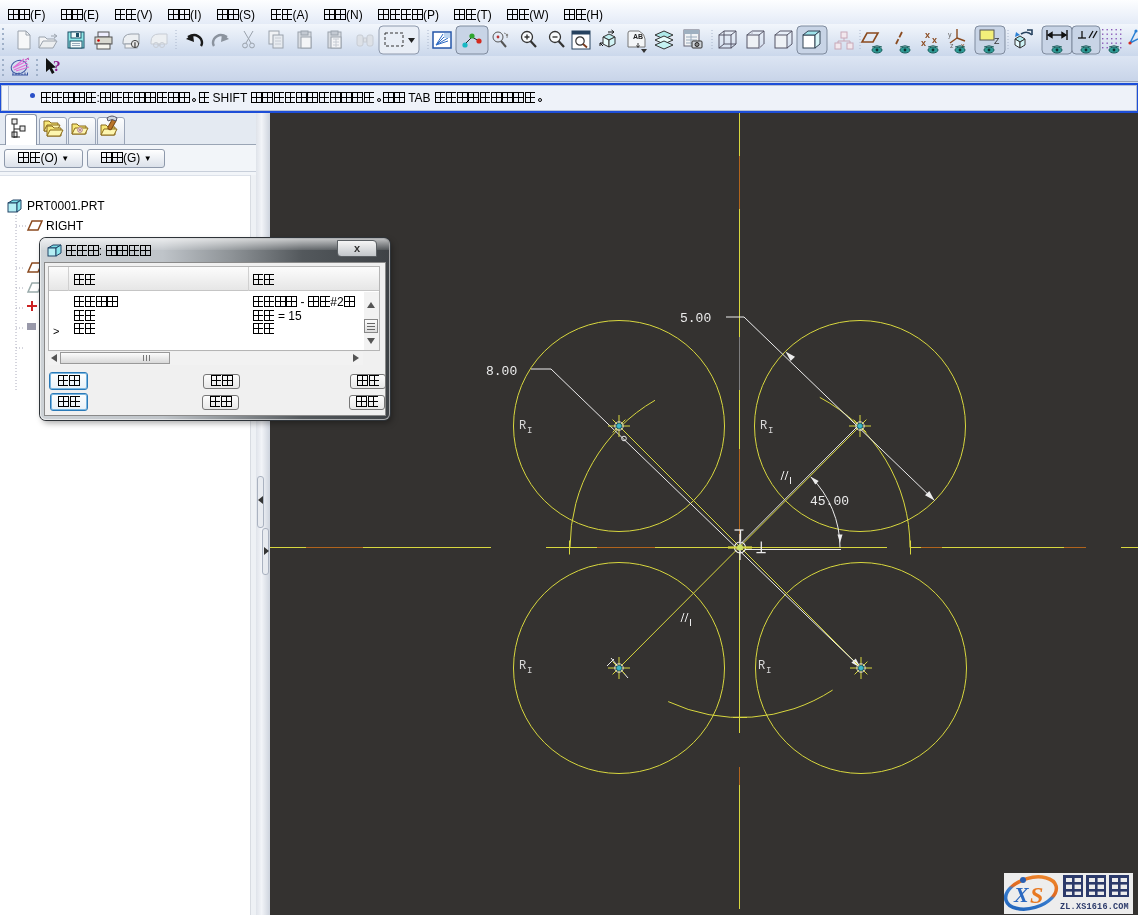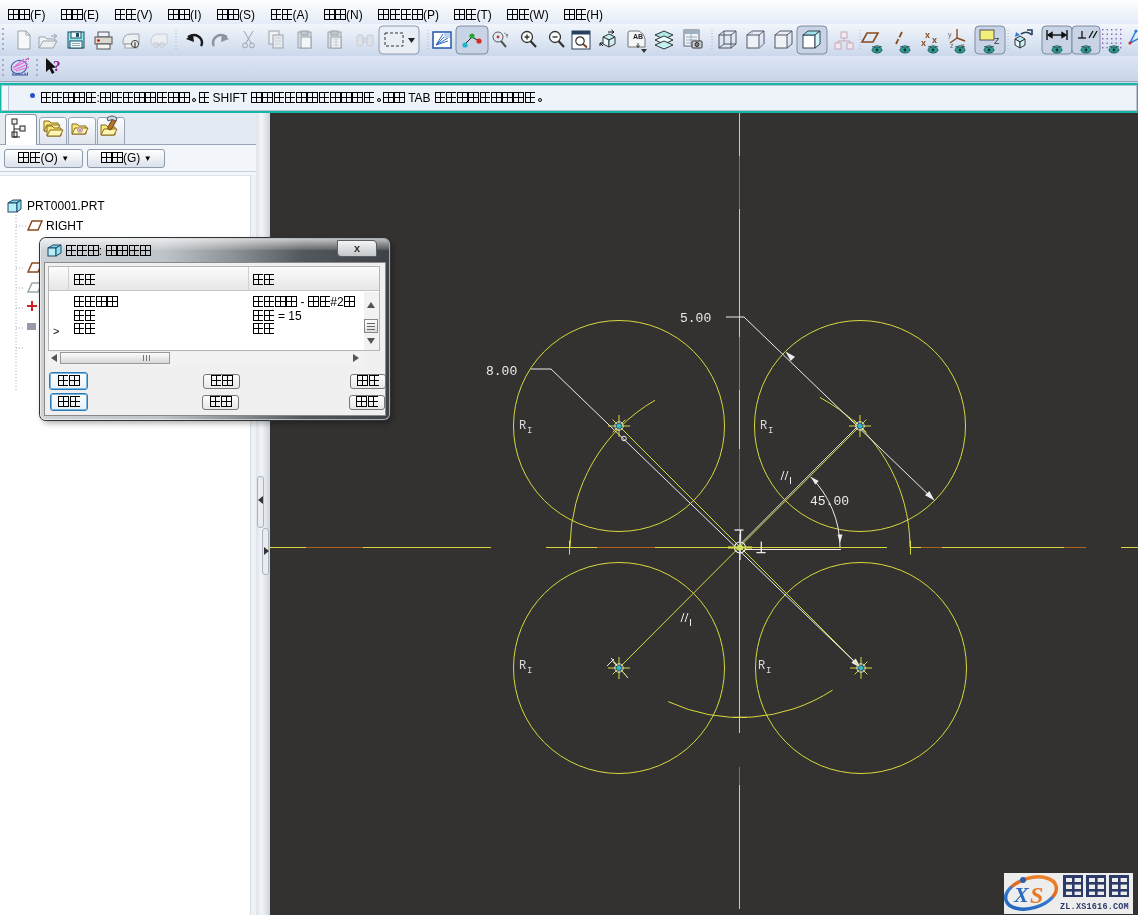--- a/index.html
+++ b/index.html
@@ -333,21 +333,21 @@
           <line x1="14" y1="17" x2="14" y2="14.5"></line>
           <line x1="16.5" y1="17" x2="16.5" y2="14.5"></line>
         </g>
       </g>
 <g transform="translate(46,2)">
         <path d="M0 0 L0 14 L3.5 11 L6 16 L8.5 14.5 L6 10 L10 9.5 Z" fill="#111"></path>
         <text x="7" y="13" font-size="15" font-weight="bold" fill="#8b1a8b" font-family="Liberation Serif">?</text>
       </g>
 </svg>
   </div>
-<div class="abs" style="left:0;top:83px;width:1138px;height:30px;background:#14b8a6">
+<div class="abs" style="left:0;top:83px;width:1138px;height:30px;background:#1d4ed8">
 <div class="abs" style="left:1px;top:2px;width:8px;height:26px;background:#f4f7fb;border:1px solid #b9c2d4"></div>
 <div class="abs" style="left:9px;top:2px;width:1128px;height:26px;background:#eef2f9;border:1px solid #b9c2d4;border-left:none"></div>
 <div class="abs" style="left:37px;top:96px-83px"></div>
 <div class="abs" style="left:30px;top:10px;width:5px;height:5px;border-radius:50%;background:#2a50c8"></div>
 <div class="abs" style="left:40px;top:8px;font-size:12px;white-space:nowrap"><span style="color:#000"><i class="g"></i><i class="g"></i><i class="g"></i><i class="g"></i><i class="g"></i>:<i class="g"></i><i class="g"></i><i class="g"></i><i class="g"></i><i class="g"></i><i class="g"></i><i class="g"></i><i class="g"></i><i class="p"></i><i class="g"></i> SHIFT <i class="g"></i><i class="g"></i><i class="g"></i><i class="g"></i><i class="g"></i><i class="g"></i><i class="g"></i><i class="g"></i><i class="g"></i><i class="g"></i><i class="g"></i><i class="p"></i><i class="g"></i><i class="g"></i> TAB <i class="g"></i><i class="g"></i><i class="g"></i><i class="g"></i><i class="g"></i><i class="g"></i><i class="g"></i><i class="g"></i><i class="g"></i><i class="p"></i></span></div>
 </div>
 <div class="abs" style="left:0;top:113px;width:256px;height:802px;background:#f2f5f9">
 <div class="abs" style="left:0;top:0;width:256px;height:32px;background:#e4eaf2"></div>
 <div class="abs" style="left:0;top:31px;width:256px;height:1px;background:#9aa5b5"></div>
 <div class="abs" style="left:5px;top:1px;width:32px;height:31px;background:#fff;border:1px solid #8a95a8;border-bottom:none;border-radius:3px 3px 0 0"></div>

